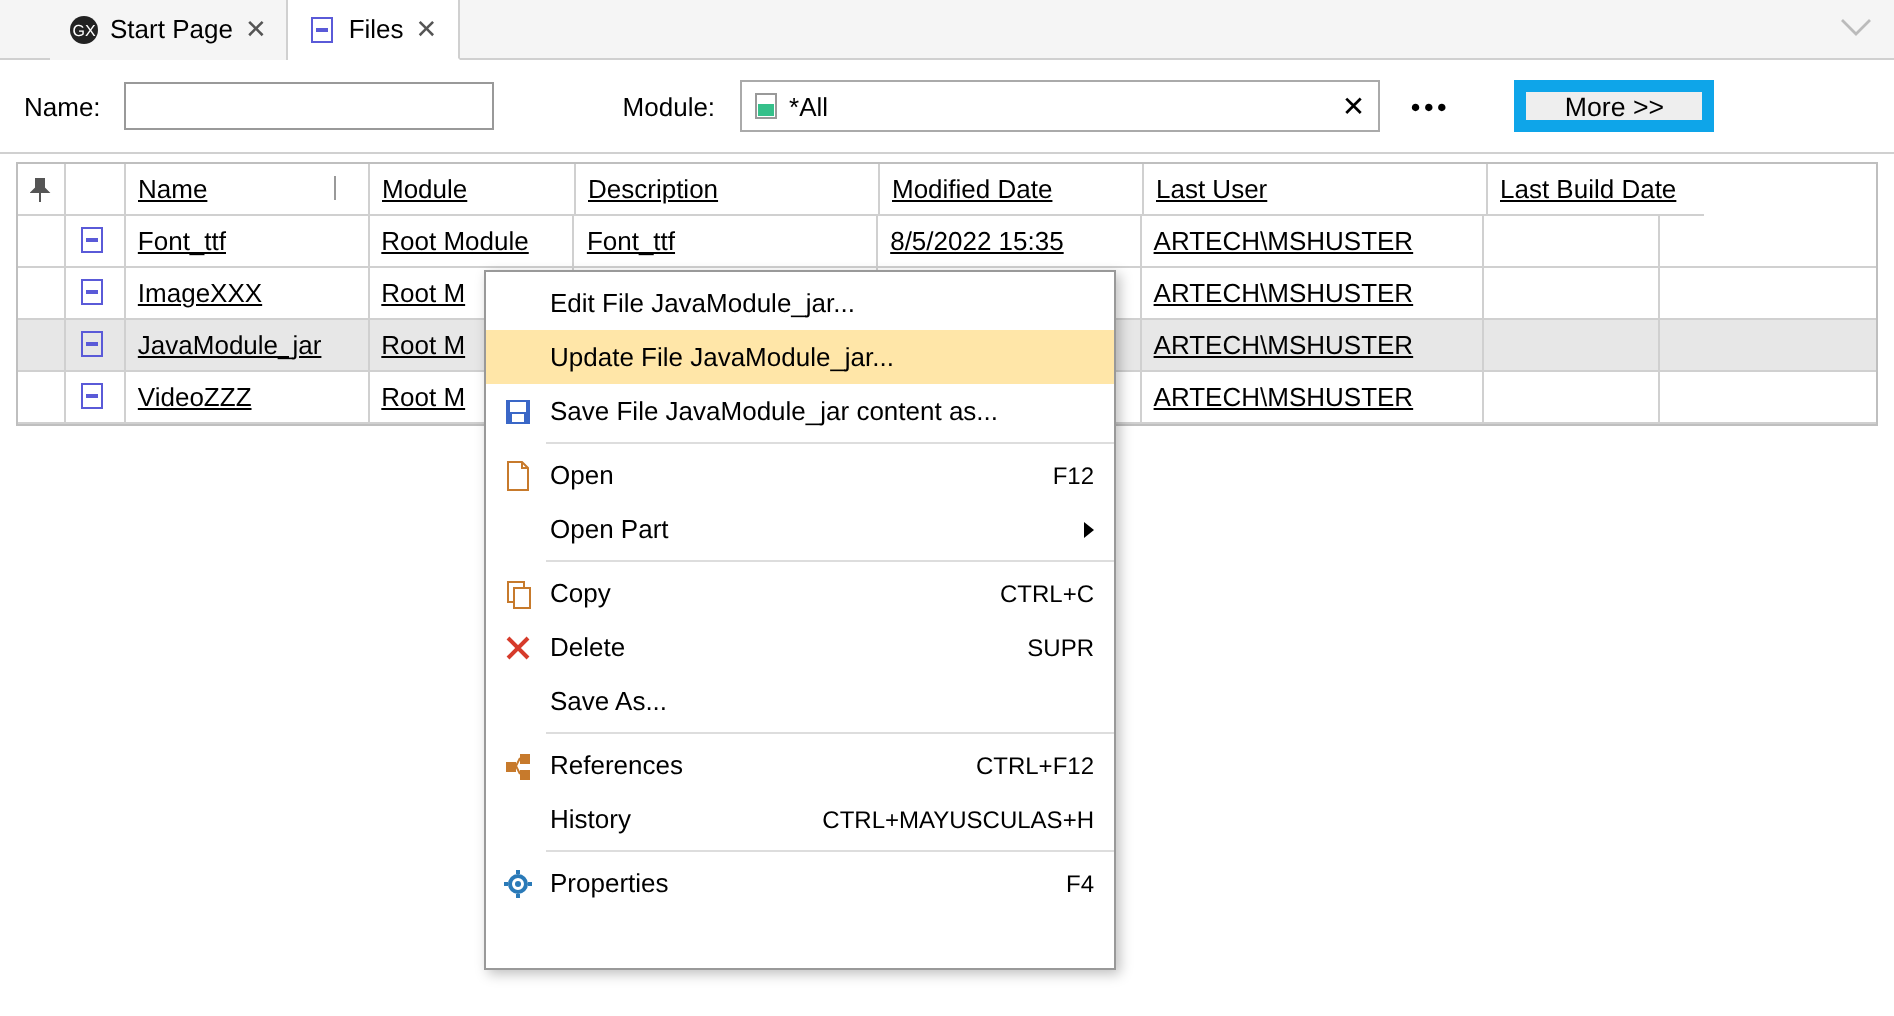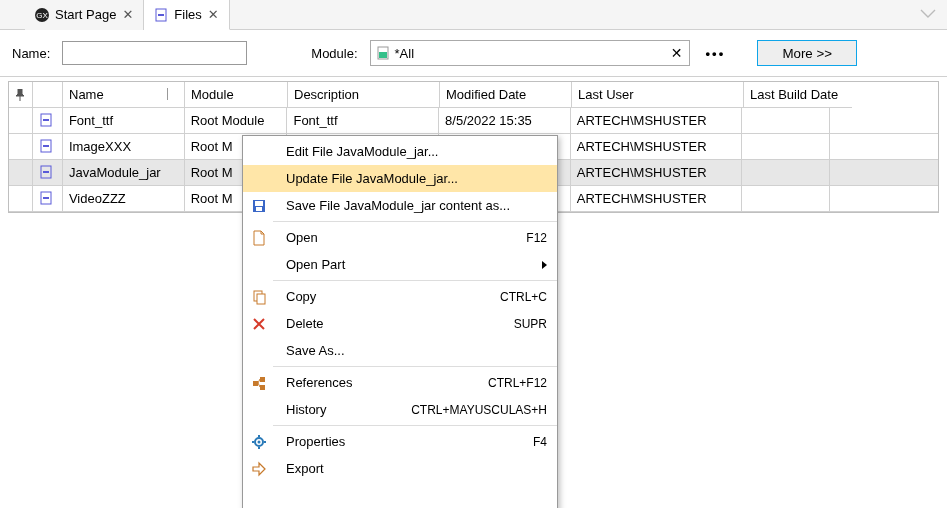--- a/index.html
+++ b/index.html
@@ -70,21 +70,21 @@
   padding: 0 4px;
   gap: 4px;
 }
 .module-box .mod-icon { width: 16px; height: 16px; display:flex;align-items:center;justify-content:center;}
 .module-box .mod-text { flex: 1; }
 .module-box .clear-x { cursor: pointer; color:#000; font-size:14px; padding:0 2px;}
 .ellipsis-btn { font-weight: bold; letter-spacing: 2px; cursor: pointer; padding:0 4px; }
 .more-btn {
   width: 100px;
   height: 26px;
-  border: 1px solid #0ea5e9;
+  border: 6px solid #0ea5e9;
   background: #eee;
   cursor: pointer;
 }
 .grid {
   border: 1px solid #bfbfbf;
   margin: 4px 8px 0 8px;
 }
 .grid-header, .grid-row {
   display: flex;
   height: 26px;
@@ -92,20 +92,21 @@
 }
 .grid-header { background: #fff; }
 .grid-header .cell, .grid-row .cell {
   border-right: 1px solid #d0d0d0;
   border-bottom: 1px solid #d0d0d0;
   padding: 4px 6px;
   overflow: hidden;
   white-space: nowrap;
   display:flex;
   align-items:center;
+  text-decoration:underline;
 }
 .grid-header .cell { font-weight: normal; color:#000; }
 .grid-row.selected .cell { background: #e7e7e7; }
 .c-pin { width: 24px; justify-content:center;}
 .c-icon { width: 30px; justify-content:center;}
 .c-name { width: 122px; }
 .c-module { width: 103px; }
 .c-desc { width: 152px; }
 .c-mdate { width: 132px; }
 .c-user { width: 172px; }
@@ -133,21 +134,20 @@
   box-shadow: 2px 2px 6px rgba(0,0,0,0.25);
   z-index: 10;
   padding: 2px 0;
 }
 .menu-item {
   display: flex;
   align-items: center;
   height: 27px;
   padding: 0 10px 0 6px;
   cursor: pointer;
-  gap: 11px;
 }
 .menu-item.highlight { background: #ffe6a8; }
 .menu-sep { height: 1px; background: #ddd; margin: 2px 0 2px 30px; }
 .menu-icon { width: 20px; height: 20px; margin-right: 6px; display:flex;align-items:center;justify-content:center;}
 .menu-label { flex: 1; }
 .menu-shortcut { color: #000; font-size:12px; }
 .menu-arrow { width: 0; height: 0; border-top: 4px solid transparent; border-bottom: 4px solid transparent; border-left: 5px solid #000; margin-left:6px;}
 </style>
 </head>
 <body>
@@ -370,23 +370,15 @@
             <line x1="8" y1="13" x2="8" y2="15"></line>
             <line x1="1" y1="8" x2="3" y2="8"></line>
             <line x1="13" y1="8" x2="15" y2="8"></line>
           </g>
         </svg>
     </span>
     <span class="menu-label">Properties</span>
     <span class="menu-shortcut">F4</span>
   </div>
   <div class="menu-item">
-    <span class="menu-icon">
-      <svg width="16" height="16">
-          <path d="M8 2 L2 8 L6 8 L6 14 L10 14 L10 8 L14 8 Z" fill="none" stroke="#c77a2c" stroke-width="1.2" transform="rotate(90 8 8)"></path>
-        </svg>
-    </span>
-    <span class="menu-label">Export</span>
-  </div>
-  <div class="menu-item">
     <span class="menu-icon"></span>
   </div>
 </div>
 
 </body></html>

